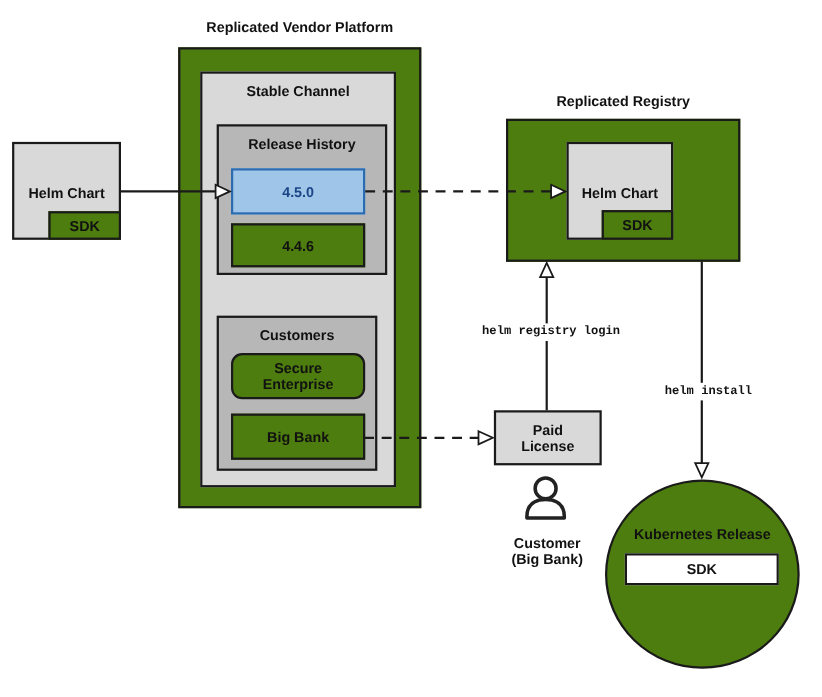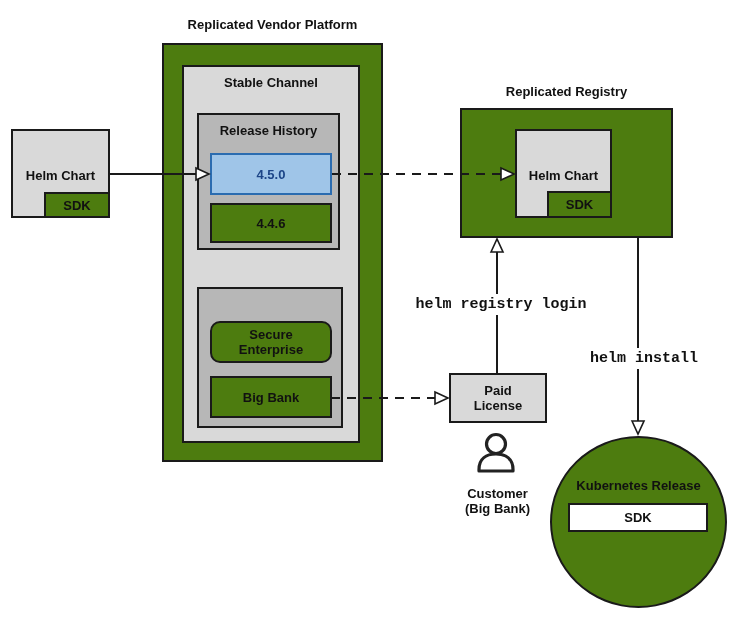--- a/index.html
+++ b/index.html
@@ -20,52 +20,53 @@
   .box-title { position:absolute; left:0; right:0; top:8px; }
   .center-content {
     display:flex; align-items:center; justify-content:center;
     text-align:center;
   }
   .float-title { position:absolute; text-align:center; }
   .blue-text { color:#1c4587; }
   .mono-label {
     position:absolute; background:#ffffff; padding:2px 3px;
     font-family:"Liberation Mono", monospace; font-weight:bold;
-    font-size:15px; color:#111111; white-space:nowrap; text-align:center;
+    font-size:11px; color:#111111; white-space:nowrap; text-align:center;
   }
   .circle { border-radius:50%; }
   svg.overlay { position:absolute; left:0; top:0; z-index:5; pointer-events:none; }
   .layer-top { z-index:6; }
   .wrap-narrow { max-width:92px; margin:0 auto; }
 </style>
 </head>
 <body>
 
 <div id="canvas">
 
   <div class="float-title lbl" style="left:162px; top:17px; width:221px;">Replicated Vendor Platform</div>
 
   <div class="box fill-light" style="left:162px; top:43px; width:221px; height:419px;">
 
     <div class="box fill-medium" style="left:18px; top:20px; width:178px; height:378px;">
       <div class="box-title lbl">Stable Channel</div>
 
-      <div class="box fill-dark" style="left:13px; top:46px; width:143px; height:137px;">
+      <div class="box fill-dark" style="left:13px; top:46px; width:155px; height:137px;">
         <div class="box-title lbl">Release History</div>
 
         <div class="box fill-blue center-content" style="left:11px; top:38px; width:122px; height:42px;">
           <span class="lbl blue-text">4.5.0</span>
         </div>
 
         <div class="box fill-light center-content" style="left:11px; top:88px; width:122px; height:40px;">
           <span class="lbl">4.4.6</span>
         </div>
       </div>
 
       <div class="box fill-dark" style="left:13px; top:220px; width:146px; height:141px;">
+        <div class="box-title lbl">Customers</div>
 
         <div class="box fill-light center-content" style="left:11px; top:32px; width:122px; height:42px;border-radius:10px;">
           <span class="lbl wrap-narrow">Secure Enterprise</span>
         </div>
 
         <div class="box fill-light center-content" style="left:11px; top:87px; width:122px; height:42px;">
           <span class="lbl">Big Bank</span>
         </div>
       </div>
     </div>

